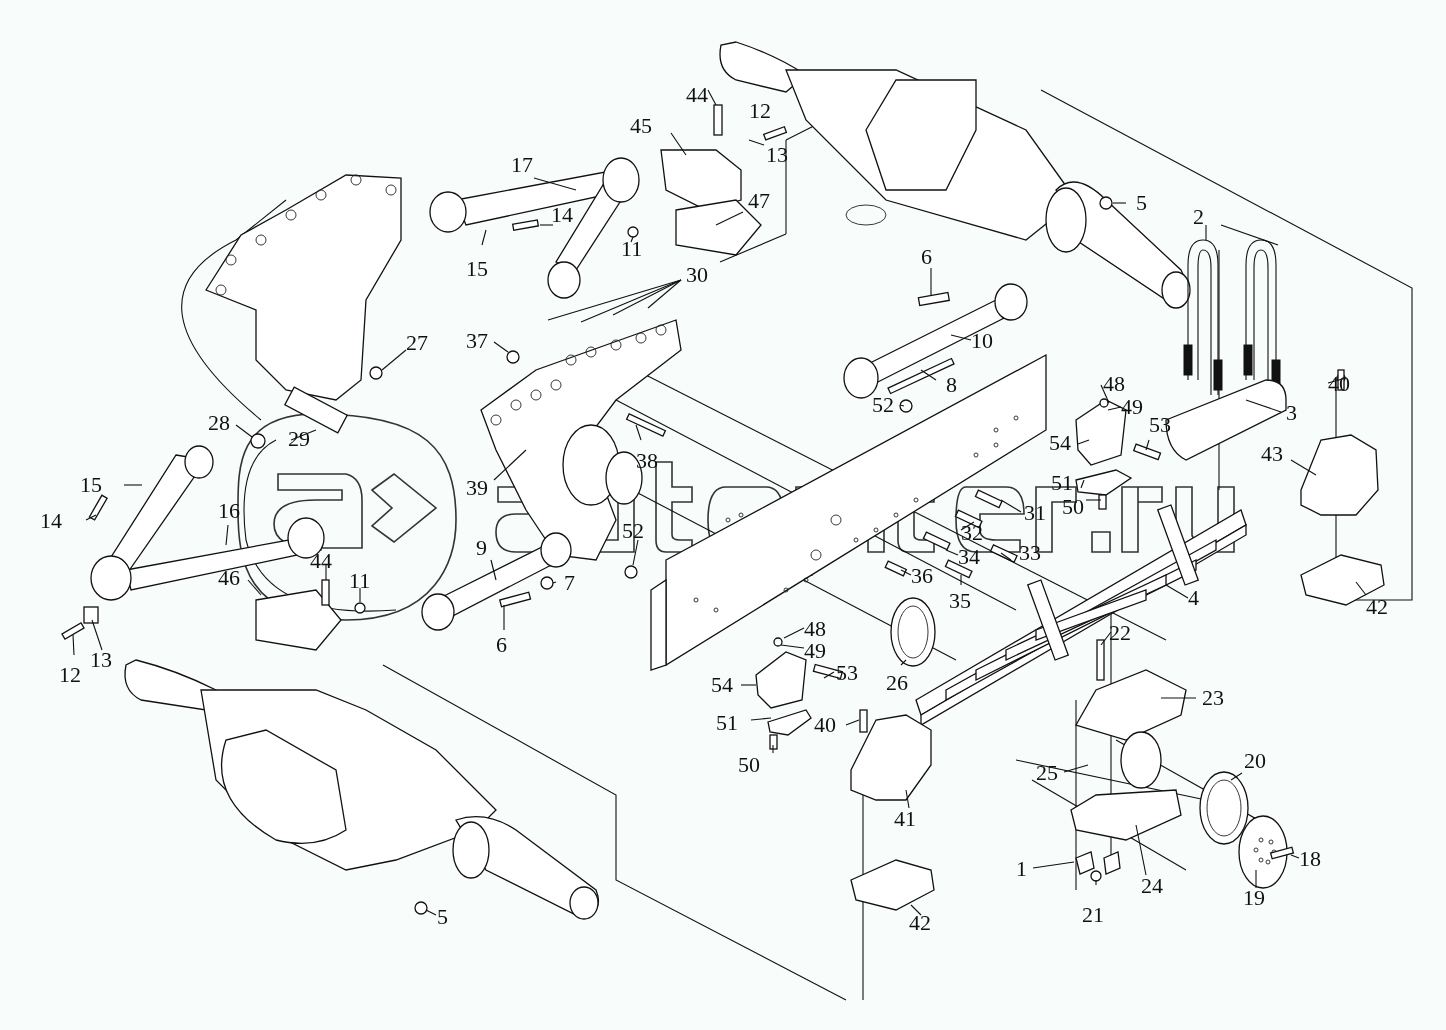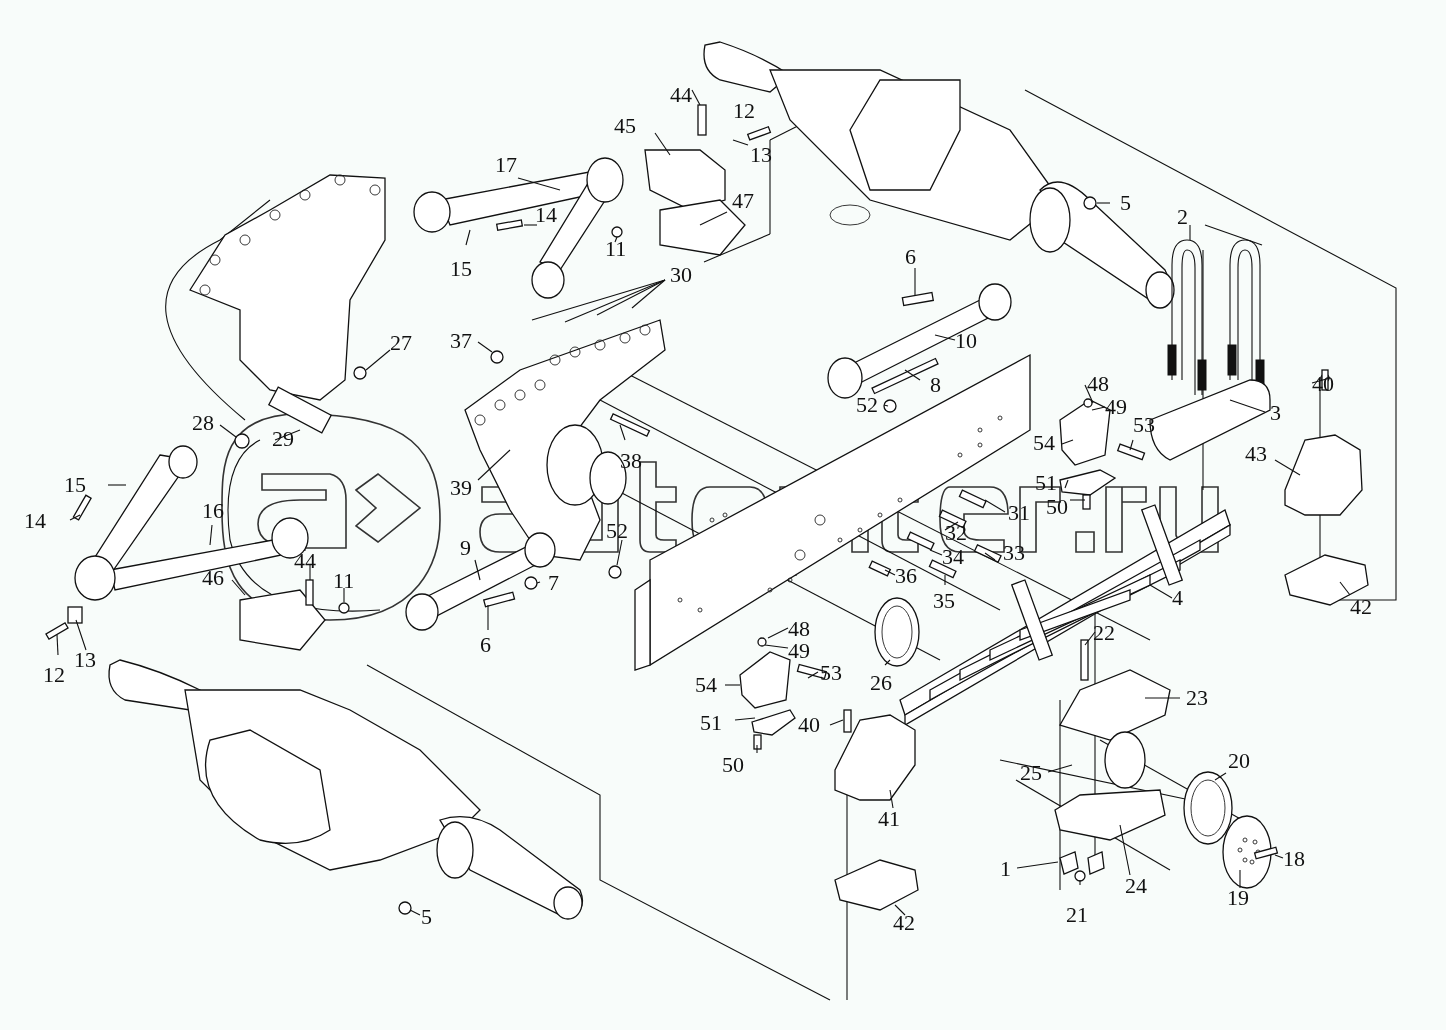--- a/index.html
+++ b/index.html
@@ -1,18 +1,18 @@
 <!DOCTYPE html>
 <html><head>
 <meta charset="utf-8">
 <style>
   html, body { margin:0; padding:0; background:#f8fcfa; }
   body { width:1446px; height:1030px; overflow:hidden; position:relative;
          font-family:"Liberation Serif", "DejaVu Serif", serif; }
-  #stage { position:absolute; left:0; top:0; width:1296px; height:1030px; }
+  #stage { position:absolute; left:16px; top:0; width:1296px; height:1030px; }
   svg text.callout { font-family:"Liberation Serif", "DejaVu Serif", serif; font-size:22px; fill:#111; }
   .ln { stroke:#111; stroke-width:1.1; fill:none; }
   .part { stroke:#111; stroke-width:1.3; fill:#fff; }
   .thin { stroke:#222; stroke-width:0.9; fill:none; }
   .wm { stroke:#333; stroke-width:1.6; fill:none; }
   .dark { fill:#111; stroke:#111; }
 </style>
 </head>
 <body>
 

